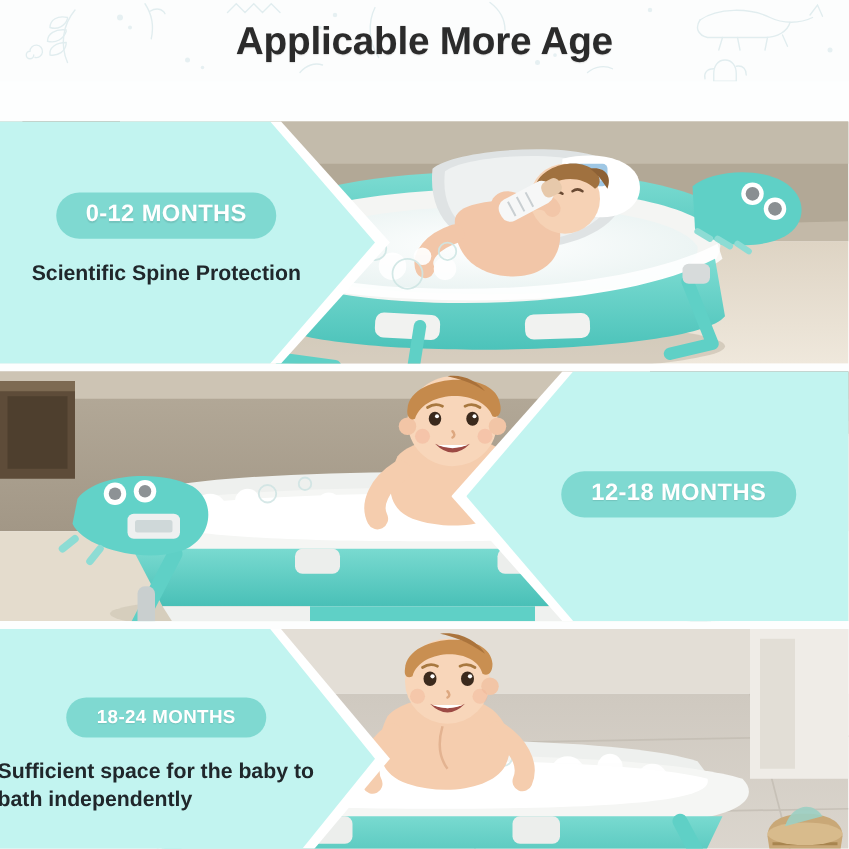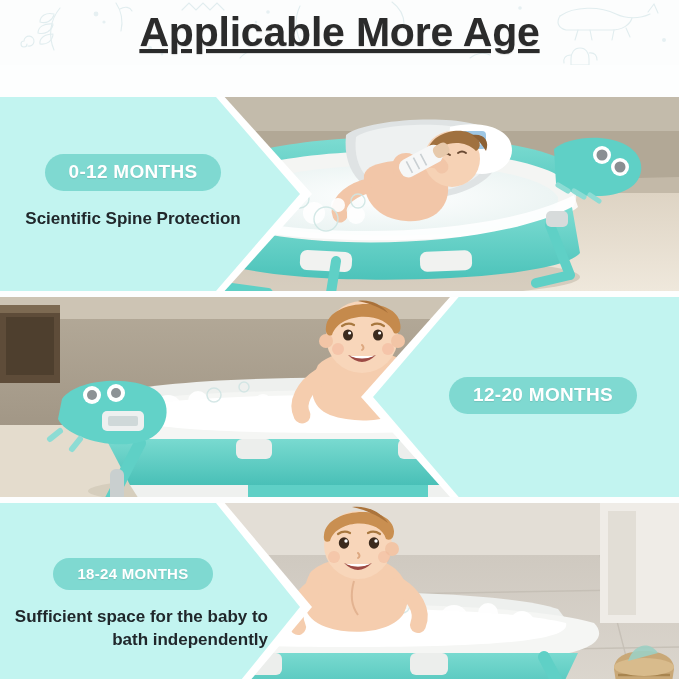--- a/index.html
+++ b/index.html
@@ -10,23 +10,22 @@
     -webkit-font-smoothing:antialiased;
   }
   #page{position:relative;width:679px;height:679px;background:#fdfefe;overflow:hidden;}
 
   
   .header{position:absolute;left:0;top:0;width:679px;height:65px;overflow:hidden;background:#fcfdfd;}
   .header-pattern{position:absolute;inset:0;}
   .header-title{
     position:absolute;left:0;top:0;width:679px;height:65px;
     display:flex;align-items:center;justify-content:center;
-    font-size:41px;font-weight:bold;color:#2b2b2b;letter-spacing:-0.2px;
+    font-size:31px;font-weight:bold;color:#2b2b2b;letter-spacing:-0.2px;
     text-shadow:0 1px 1px rgba(0,0,0,0.12);
-    text-decoration:underline;
   }
 
   
   .row{position:absolute;left:0;width:679px;overflow:hidden;background:#ffffff;margin-top:32px;}
   .row-1{top:65px;height:194px;}
   .row-2{top:265px;height:200px;}
   .row-3{top:471px;height:208px;}
 
   .photo{position:absolute;top:0;height:100%;overflow:hidden;}
   .photo svg{display:block;width:100%;height:100%;}
@@ -65,21 +64,21 @@
     font-size:19px;font-weight:bold;letter-spacing:0.3px;
     padding:7px 24px 8px;
     border-radius:999px;
     text-shadow:0 1px 1px rgba(0,0,0,0.10);
     white-space:nowrap;
   }
   .desc{
     margin-top:17px;
     color:#20272b;
     font-size:17px;font-weight:bold;line-height:1.33;
-    text-align:right;
+    text-align:left;
     max-width:262px;
   }
   .row-2 .desc{max-width:280px;}
   .row-3 .badge{font-size:15px;}
   .row-3 .desc{max-width:270px;margin-top:16px;}
 </style>
 </head>
 <body>
 
 <div id="page">
@@ -360,21 +359,21 @@
             <circle cx="88" cy="46" r="6" fill="#f2b79a" opacity="0.55"></circle>
           </g>
         </g>
       </svg>
     </div>
 
     <div class="seam seam-left"></div>
 
     <div class="panel panel-left-point">
       <div class="panel-inner">
-        <span class="badge">12-20 MONTHS</span>
+        <span class="badge">12-18 MONTHS</span>
       </div>
     </div>
   </div>
 
   <div class="row row-3">
 
     <div class="photo" style="left:0;width:679px;">
       <svg viewBox="0 0 679 208" preserveAspectRatio="xMidYMid slice">
         <defs>
           <linearGradient id="r3floor" x1="0" y1="0" x2="0" y2="1">

